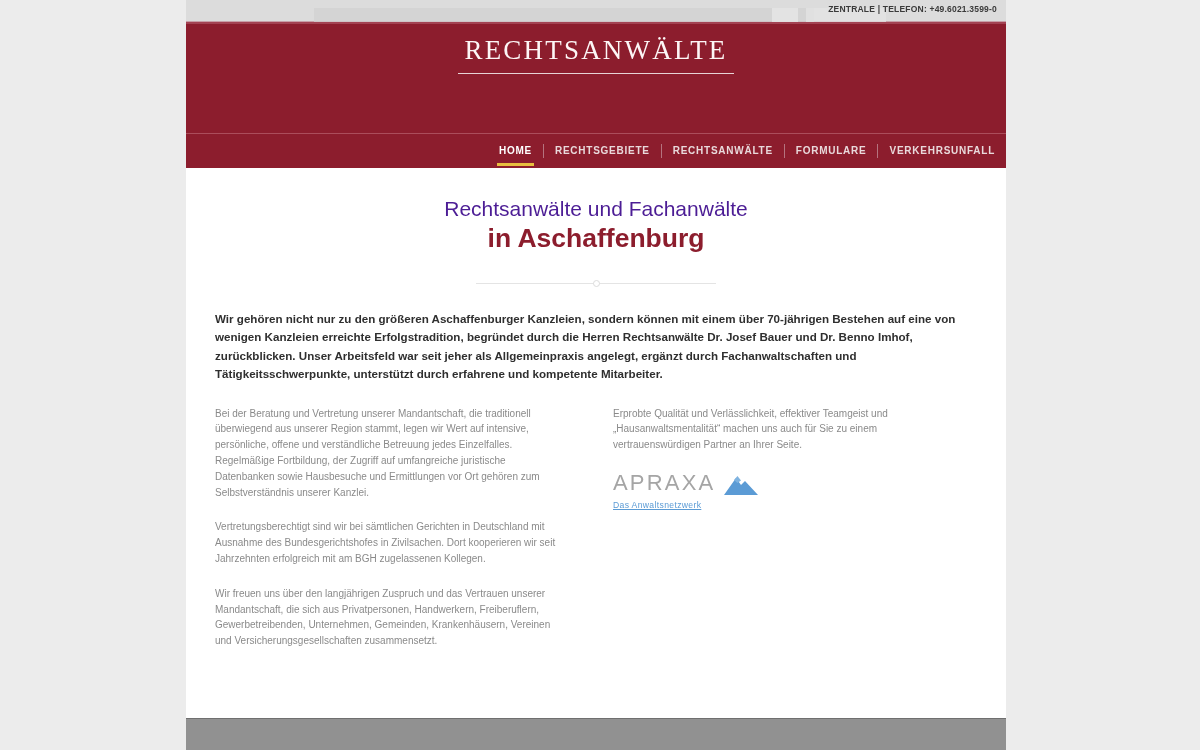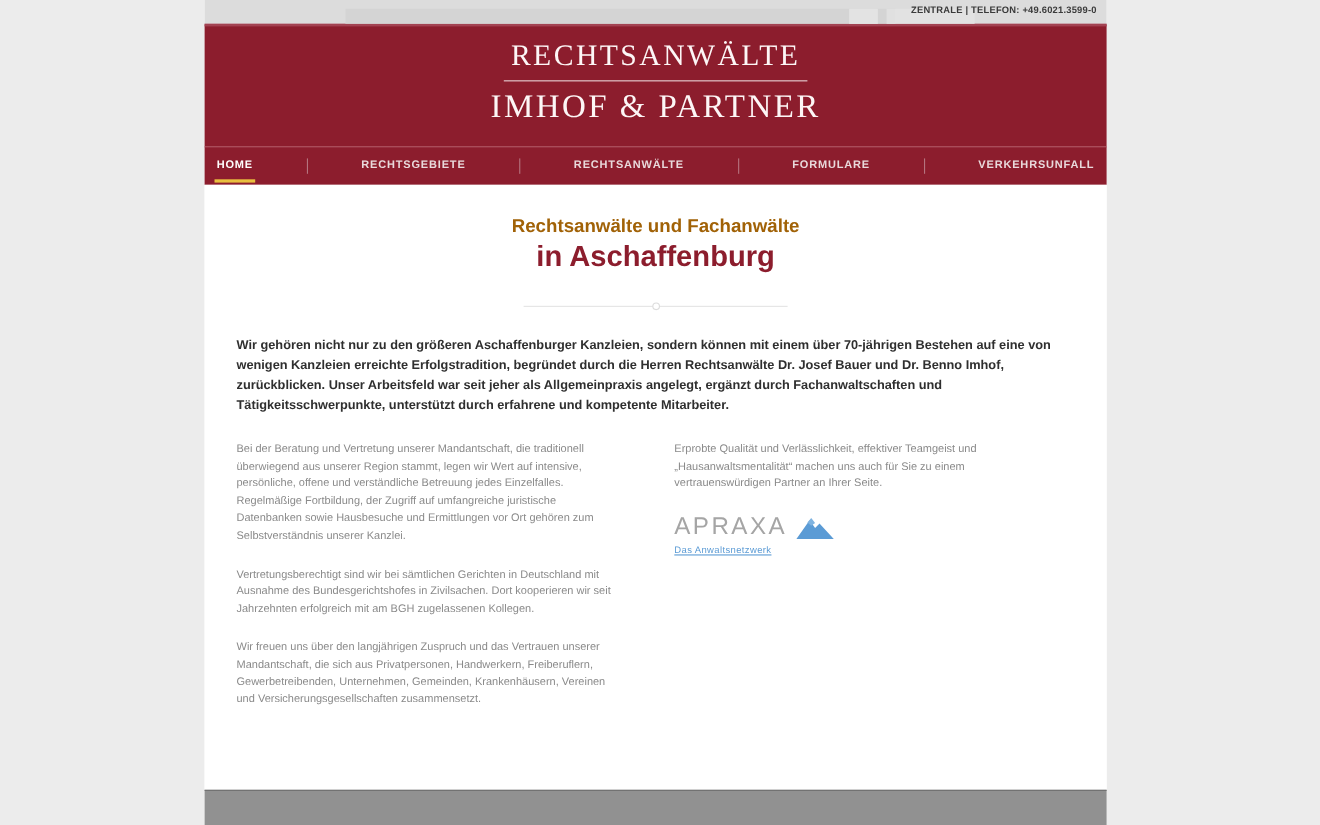--- a/index.html
+++ b/index.html
@@ -111,21 +111,21 @@
   .navbar {
     position: absolute;
     left: 0;
     top: 133px;
     width: 820px;
     height: 35px;
     background: #8c1d2d;
     border-top: 1px solid #ab4d5b;
     display: flex;
     align-items: center;
-    justify-content: space-between;
+    justify-content: flex-end;
   }
   .nav-item {
     position: relative;
     font-size: 10px;
     font-weight: bold;
     letter-spacing: .75px;
     color: #e9d9db;
     padding: 9px 11px 10px 11px;
     cursor: pointer;
     white-space: nowrap;
@@ -156,23 +156,23 @@
     background: #ffffff;
   }
 
   .headline {
     text-align: center;
     padding-top: 28px;
     line-height: 1.22;
   }
   .headline-a {
     display: block;
-    font-size: 17px;
-    color: #a16207;
-    font-weight: bold;
+    font-size: 21px;
+    color: #4c1d95;
+    font-weight: normal;
   }
   .headline-b {
     display: block;
     font-size: 26.5px;
     color: #8c1d2d;
     font-weight: bold;
   }
 
   .sep {
     position: relative;
@@ -276,21 +276,20 @@
       <div class="topbar-ghost ghost-b"></div>
       <div class="topbar-ghost ghost-c"></div>
       <div class="topbar-phone">ZENTRALE | TELEFON: +49.6021.3599-0</div>
     </div>
 
     <div class="masthead">
       <div class="masthead-rule"></div>
       <div class="logo-block">
         <div class="logo-line1">RECHTSANWÄLTE</div>
         <div class="logo-divider"></div>
-        <div class="logo-line2">IMHOF &amp; PARTNER</div>
       </div>
     </div>
 
     <nav class="navbar">
       <div class="nav-item active">
         <span>HOME</span>
       </div>
       <div class="nav-sep"></div>
       <div class="nav-item">
         <span>RECHTSGEBIETE</span>

